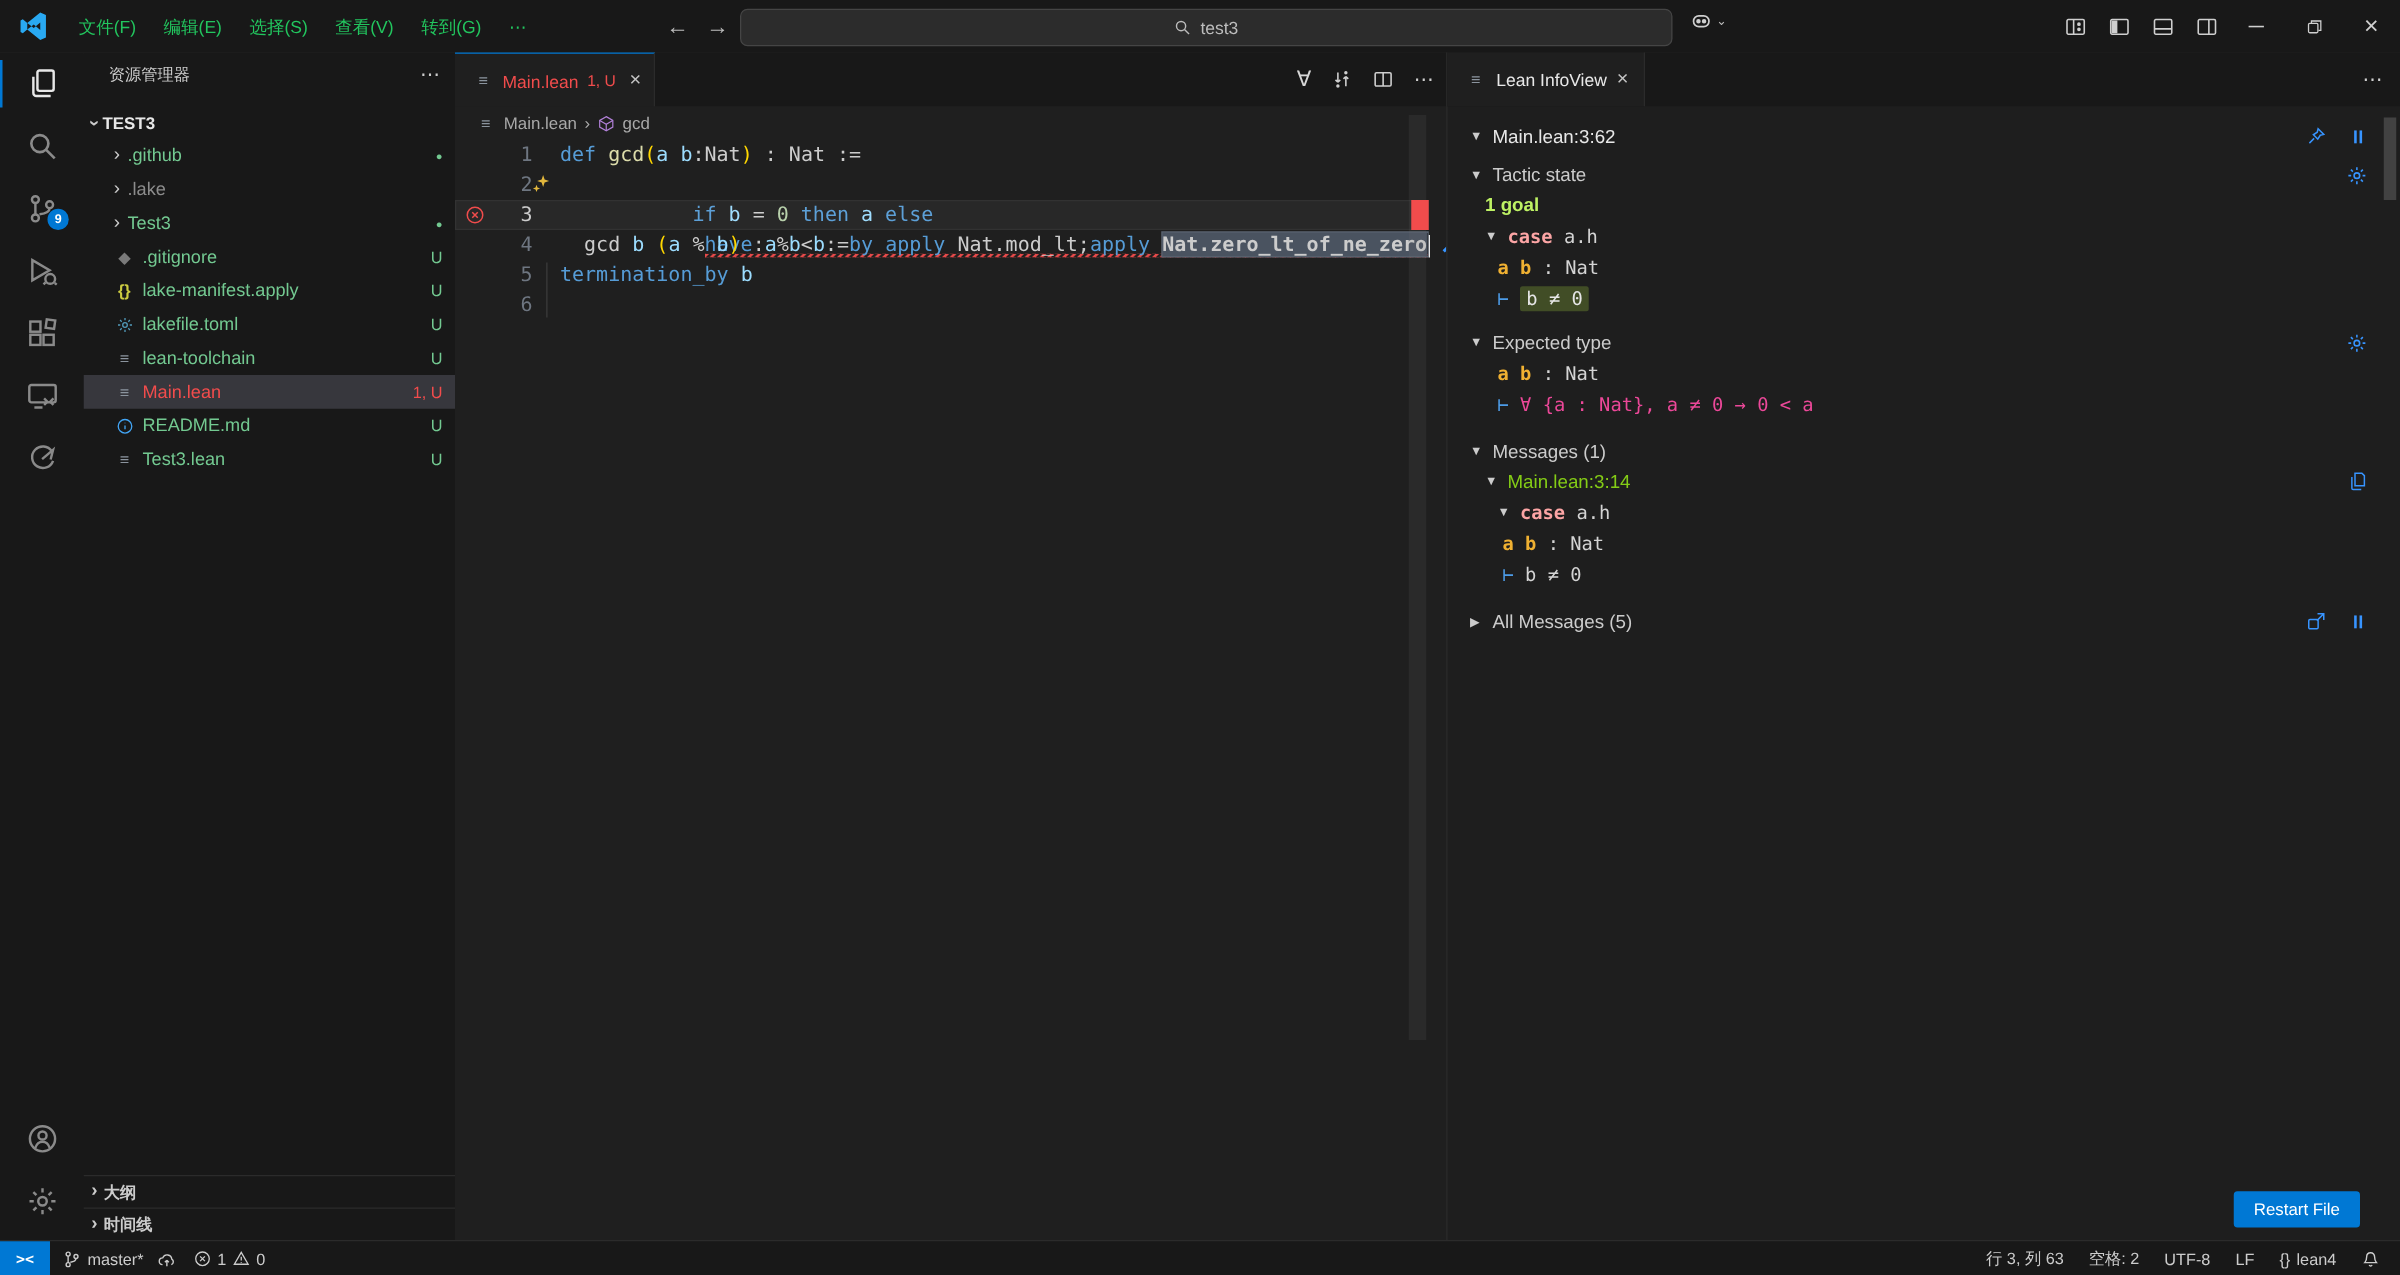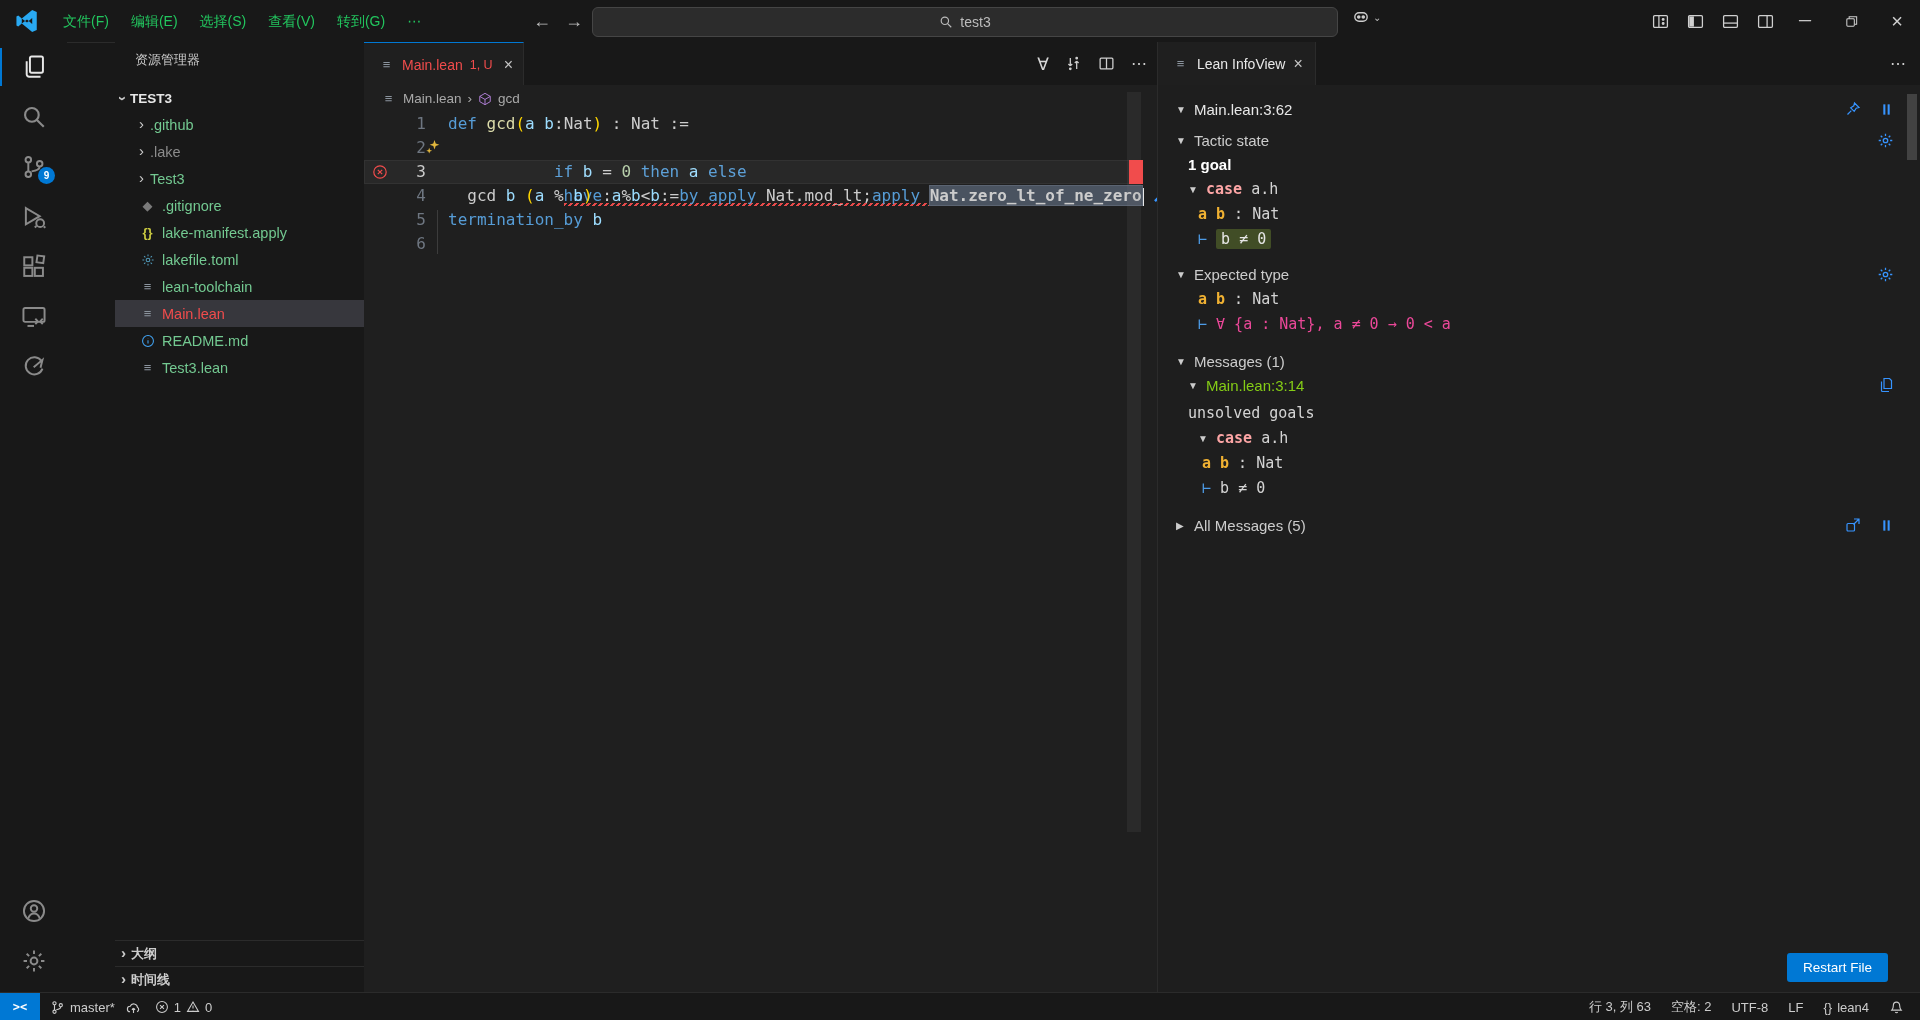--- a/index.html
+++ b/index.html
@@ -25,21 +25,21 @@
   
   #activitybar{position:absolute;left:0;top:42px;width:67px;height:950px;background:#181818;display:flex;flex-direction:column;align-items:center;}
   .ab-item{position:relative;width:67px;height:50px;display:flex;align-items:center;justify-content:center;color:#8a8a8a;}
   .ab-item.active{color:#e7e7e7;}
   .ab-item.active::before{content:"";position:absolute;left:0;top:6px;bottom:6px;width:2px;background:#0078d4;}
   .ab-badge{position:absolute;right:12px;bottom:8px;min-width:17px;height:17px;border-radius:9px;background:#0078d4;
             color:#fff;font-size:10px;line-height:17px;text-align:center;font-weight:bold;}
   .ab-bottom{position:absolute;bottom:6px;left:0;width:67px;display:flex;flex-direction:column;align-items:center;}
 
   
-  #sidebar{position:absolute;left:67px;top:42px;width:297px;height:950px;background:#181818;border-right:1px solid #2b2b2b;margin-left:48px;}
+  #sidebar{position:absolute;left:67px;top:42px;width:297px;height:950px;background:#181818;border-right:1px solid #2b2b2b;}
   .sb-header{height:36px;display:flex;align-items:center;padding:0 12px 0 20px;color:#cccccc;font-size:13px;}
   .sb-header .grow{flex:1;}
   .sb-root{height:25px;display:flex;align-items:center;gap:4px;padding-left:6px;color:#e7e7e7;font-weight:bold;font-size:13.5px;margin-top:8px;}
   .sb-item{height:27px;display:flex;align-items:center;gap:6px;padding-left:24px;padding-right:10px;font-size:14.5px;color:#ccc;}
   .sb-item .lbl{flex:1;white-space:nowrap;overflow:hidden;}
   .sb-item .badge{font-size:13px;}
   .sb-item.selected{background:#37373d;}
   .green,.green .badge{color:#73c991;}
   .dim{color:#8c8c8c;}
   .redfile,.redfile .badge{color:#f14c4c;}
@@ -87,21 +87,21 @@
   .iv-tab{height:43px;display:flex;align-items:center;gap:8px;padding:0 12px 0 14px;background:#1f1f1f;border-right:1px solid #2b2b2b;font-size:14px;color:#e8e8e8;}
   .iv-more{position:absolute;right:14px;top:0;height:43px;display:flex;align-items:center;color:#cfcfcf;}
   .iv-body{position:absolute;left:0;top:43px;right:0;bottom:0;padding:16px 26px 0 18px;font-size:15px;}
   .iv-row{position:relative;display:flex;align-items:center;gap:7px;margin-bottom:7px;}
   .tri{color:#cccccc;font-size:10px;width:11px;flex:0 0 11px;}
   .iv-code{font-family:"DejaVu Sans Mono",monospace;}
   .iv-kw-case{color:#fca5a5;font-weight:bold;}
   .iv-hyp{color:#f0b132;font-weight:bold;}
   .iv-turn{color:#4d9ce8;}
   .goal-hl{background:#414d26;padding:1px 5px;border-radius:2px;}
-  .iv-blue{color:#ffffff;font-weight:bold;}
+  .iv-blue{color:#bef264;font-weight:bold;}
   .iv-red{color:#84cc16;}
   .rt-ic{position:absolute;right:0;top:0;color:#3794ff;display:flex;gap:18px;align-items:center;}
   .iv-ind1{margin-left:12px;} .iv-ind2{margin-left:22px;} .iv-ind3{margin-left:26px;}
   .restart-btn{position:absolute;right:32px;bottom:10px;background:#0078d4;color:#fff;font-size:13.5px;
                padding:7px 16px;border-radius:3px;border:none;}
   .iv-scroll{position:absolute;right:3px;top:52px;width:10px;height:66px;background:rgba(110,110,110,0.45);}
 
   
   #statusbar{position:absolute;left:0;top:992px;width:1920px;height:28px;background:#181818;border-top:1px solid #2b2b2b;
              display:flex;align-items:center;font-size:13px;color:#cccccc;}
@@ -585,23 +585,20 @@
       </div>
       <div class="iv-row iv-ind1">
         <span class="tri">▼</span>
         <span class="iv-red">Main.lean:3:14</span>
         <span class="rt-ic">
             <svg class="ic" width="16" height="16">
               <use href="#i-copy"></use>
             </svg>
           </span>
       </div>
-      <div class="iv-row iv-ind1" style="margin-top:10px">
-          <span class="iv-code" style="color:#d4d4d4">unsolved goals</span>
-        </div>
       <div class="iv-row iv-ind2">
         <span class="tri">▼</span>
         <span class="iv-code"><span class="iv-kw-case">case</span> <span style="color:#d4d4d4">a.h</span></span>
       </div>
       <div class="iv-row iv-ind3">
           <span class="iv-code"><span class="iv-hyp">a b</span><span style="color:#d4d4d4"> : Nat</span></span>
         </div>
       <div class="iv-row iv-ind3" style="margin-bottom:20px">
           <span class="iv-code"><span class="iv-turn">⊢</span> <span style="color:#d4d4d4">b ≠ 0</span></span>
         </div>

